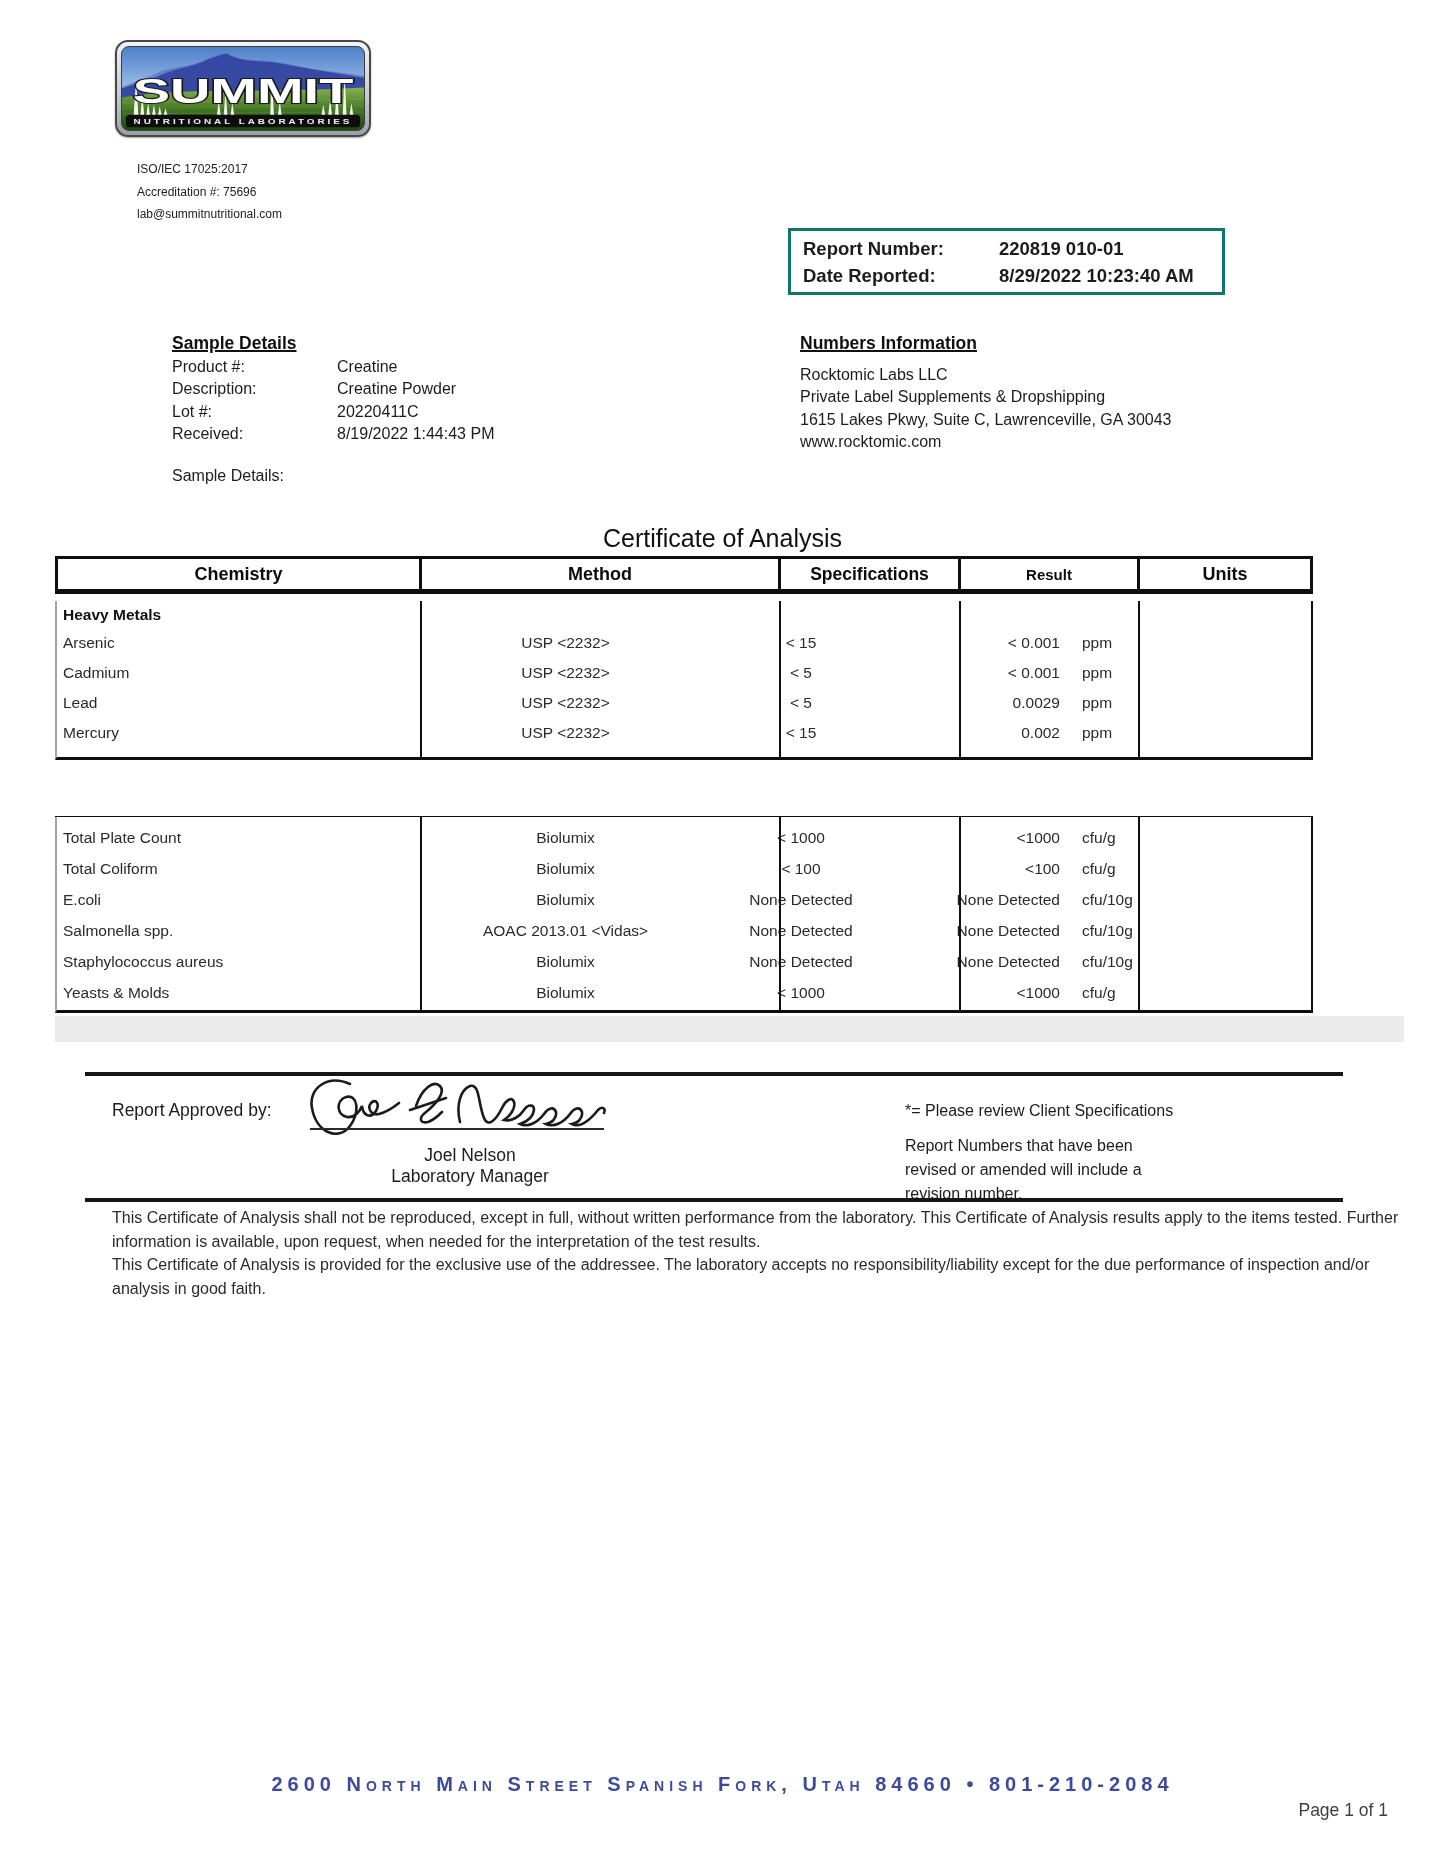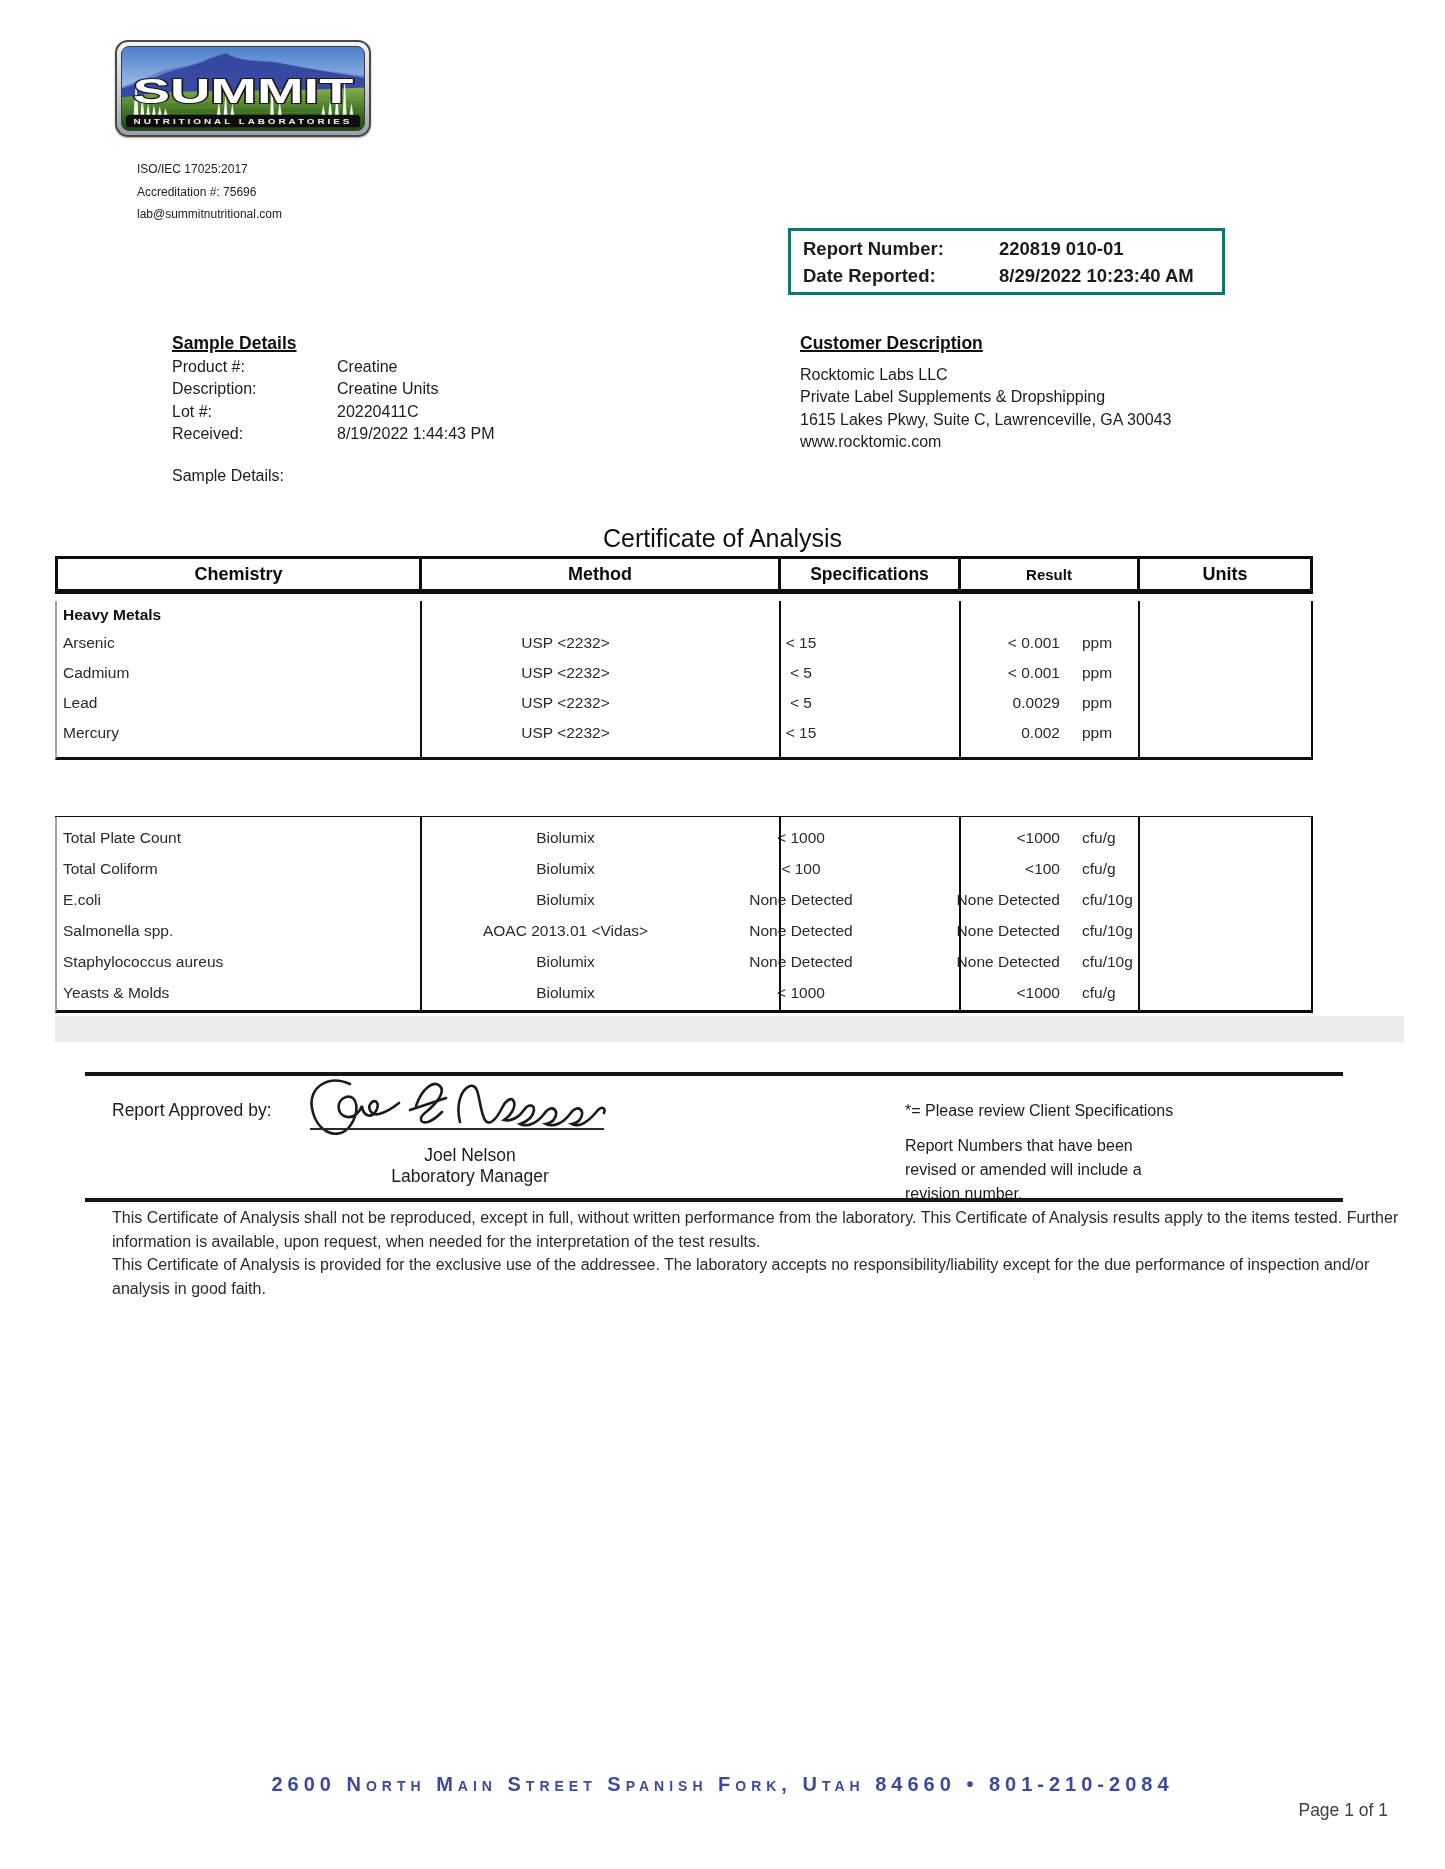--- a/index.html
+++ b/index.html
@@ -177,36 +177,36 @@
 
   <div class="abs sample-block">
     <div class="block-heading">Sample Details</div>
     <div class="sample-fields">
       <div class="field-row">
         <span class="field-label">Product #:</span>
         <span>Creatine</span>
       </div>
       <div class="field-row">
         <span class="field-label">Description:</span>
-        <span>Creatine Units</span>
+        <span>Creatine Powder</span>
       </div>
       <div class="field-row">
         <span class="field-label">Lot #:</span>
         <span>20220411C</span>
       </div>
       <div class="field-row">
         <span class="field-label">Received:</span>
         <span>8/19/2022 1:44:43 PM</span>
       </div>
     </div>
   </div>
   <div class="abs sample-extra">Sample Details:</div>
 
   <div class="abs customer-block">
-    <div class="block-heading">Customer Description</div>
+    <div class="block-heading">Numbers Information</div>
     <div class="customer-lines">
       <div>Rocktomic Labs LLC</div>
       <div>Private Label Supplements &amp; Dropshipping</div>
       <div>1615 Lakes Pkwy, Suite C, Lawrenceville, GA 30043</div>
       <div>www.rocktomic.com</div>
     </div>
   </div>
 
   <div class="abs coa-title">Certificate of Analysis</div>
 

